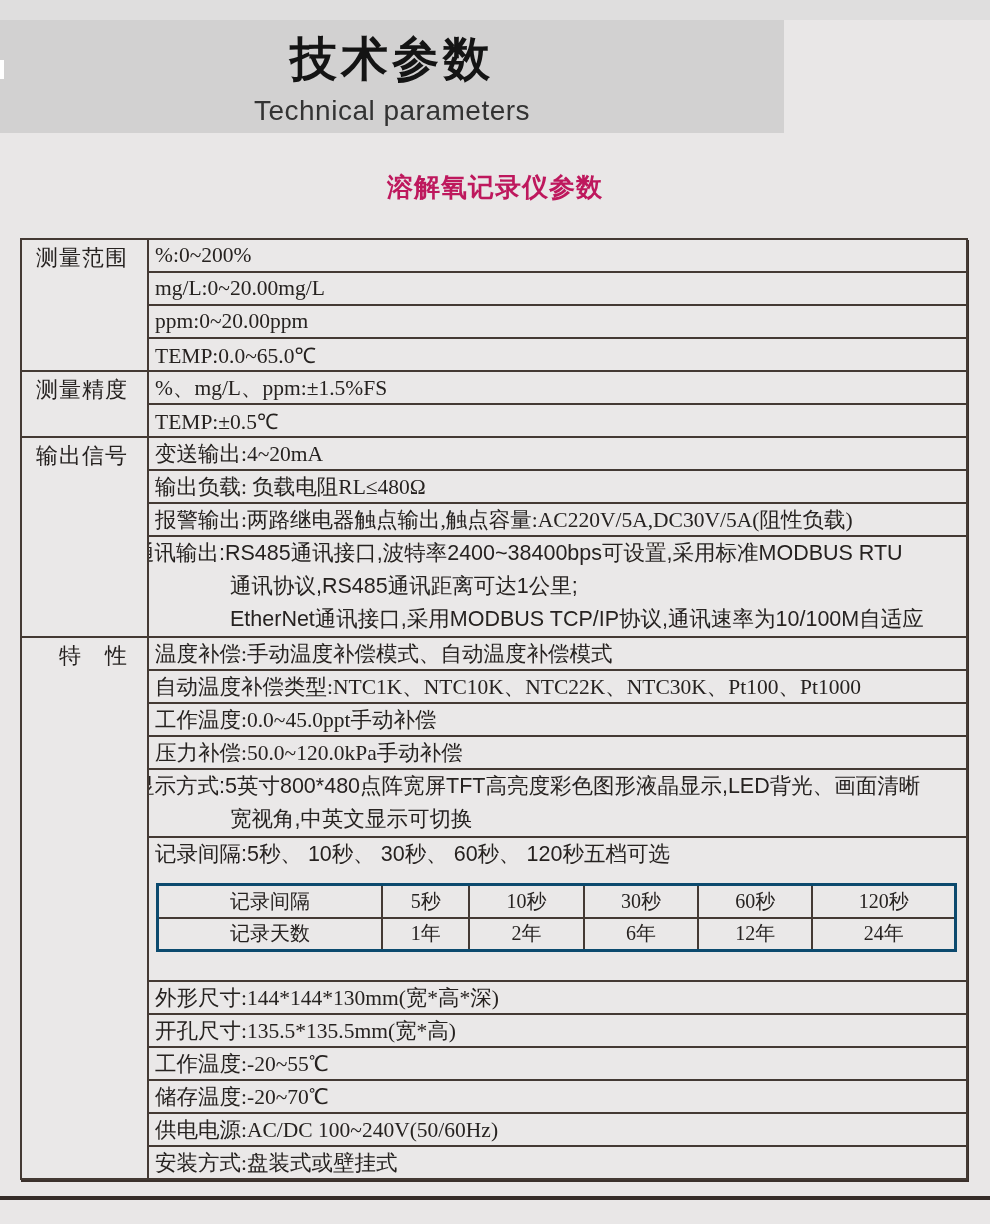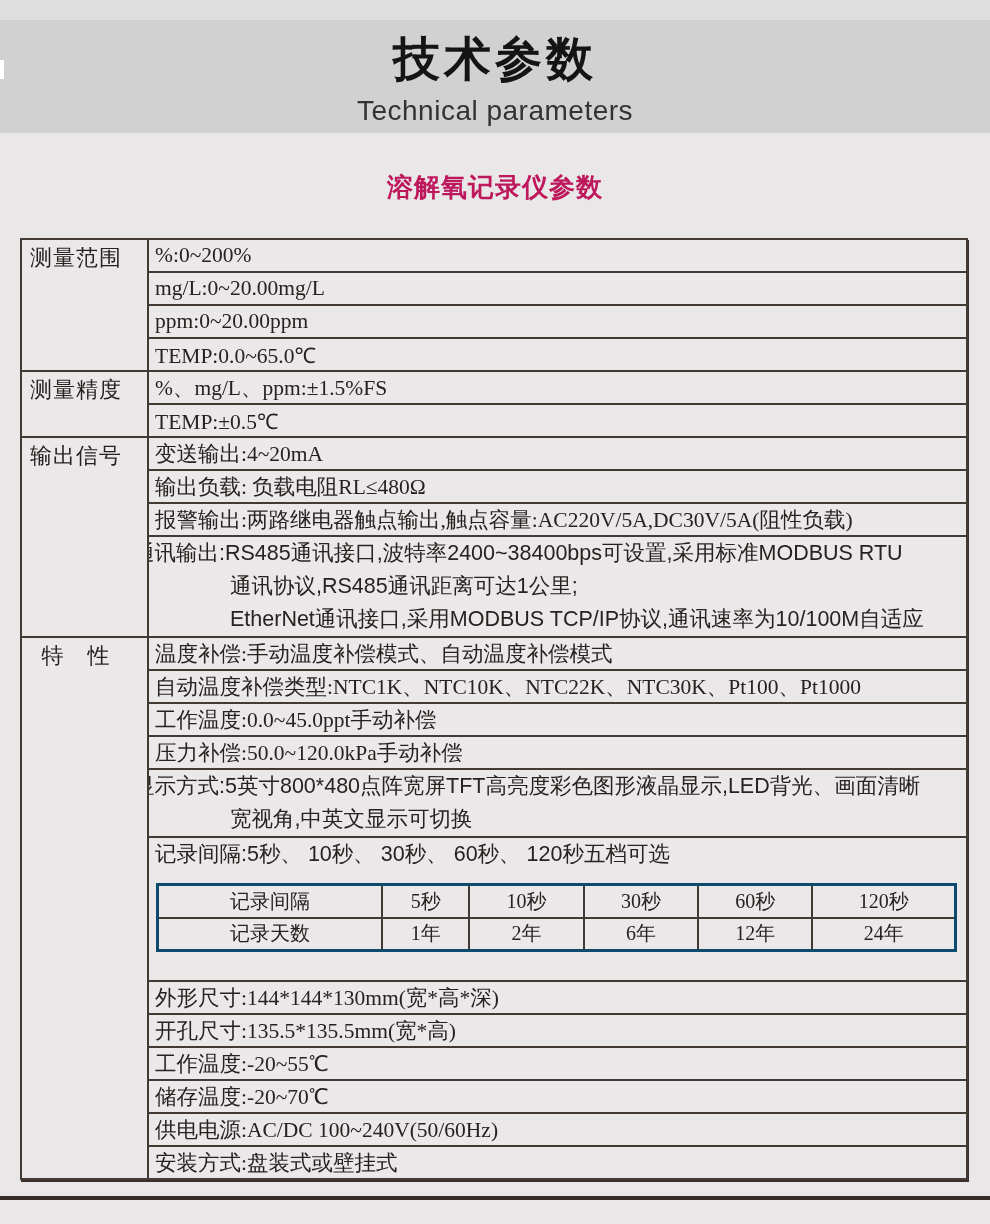--- a/index.html
+++ b/index.html
@@ -1,32 +1,32 @@
 <!DOCTYPE html>
 <html><head>
 <meta charset="utf-8">
 <style>
   html,body{margin:0;padding:0;background:#e9e7e7;}
   .page{position:relative;width:990px;height:1224px;background:#e9e7e7;overflow:hidden;
         font-family:"Liberation Sans",sans-serif;color:#262220;}
   .top-strip{position:absolute;top:0;left:0;width:990px;height:20px;background:#dfdede;}
-  .banner{position:absolute;top:20px;left:0;width:990px;height:113px;background:#d2d1d1;text-align:center;}
+  .banner{position:absolute;top:20px;left:0;width:784px;height:113px;background:#d2d1d1;text-align:center;}
   .banner-title{padding-top:12px;font-size:47px;font-weight:bold;color:#141414;letter-spacing:4px;line-height:1.15;}
   .banner-subtitle{font-size:28px;color:#333;margin-top:9px;letter-spacing:0.5px;}
   .edge-notch{position:absolute;left:0;top:60px;width:4px;height:19px;background:#ffffff;}
   .section-title{position:absolute;top:170px;left:0;width:990px;text-align:center;
                  font-size:26px;font-weight:bold;color:#be185d;letter-spacing:1px;}
   table.spec{position:absolute;left:20px;top:238px;width:948px;border-collapse:collapse;
              table-layout:fixed;background:#eae8e8;box-shadow:1px 2px 0 #3a302b;}
   .spec td{border:2px solid #443a34;font-size:21.5px;padding:0 4px 0 6px;overflow:hidden;color:#262220;}
   .spec tr{height:33px;}
   .spec tr.tall3{height:101px;}
   .spec tr.tall2{height:67px;}
   .spec tr.combo{height:144px;}
-  .spec td.lbl{vertical-align:top;text-align:center;padding:3px 19px 0 2px;font-size:22px;letter-spacing:1px;}
+  .spec td.lbl{vertical-align:top;text-align:right;padding:3px 19px 0 2px;font-size:22px;letter-spacing:1px;}
   .spec td.one{white-space:nowrap;font-family:Liberation Serif, serif;}
   .spec td.hang{padding-left:81px;text-indent:-97px;white-space:pre-line;line-height:33px;vertical-align:middle;}
   .spec td.combo-cell{vertical-align:top;padding-top:0;}
   .combo-cell .line{line-height:32px;white-space:nowrap;}
   table.rec{width:calc(100% - 6px);margin:13px 1px 0 1px;border-collapse:collapse;
             font-family:"Liberation Serif",serif;border:3px solid #0c4a6e;}
   .spec table.rec td{border:2px solid #443a34;height:30px;text-align:center;font-size:20px;
           padding:0;text-indent:0;white-space:nowrap;font-family:"Liberation Serif",serif;}
   .bottom-rule{position:absolute;left:0;top:1196px;width:990px;height:4px;background:#352c28;}
 </style>

